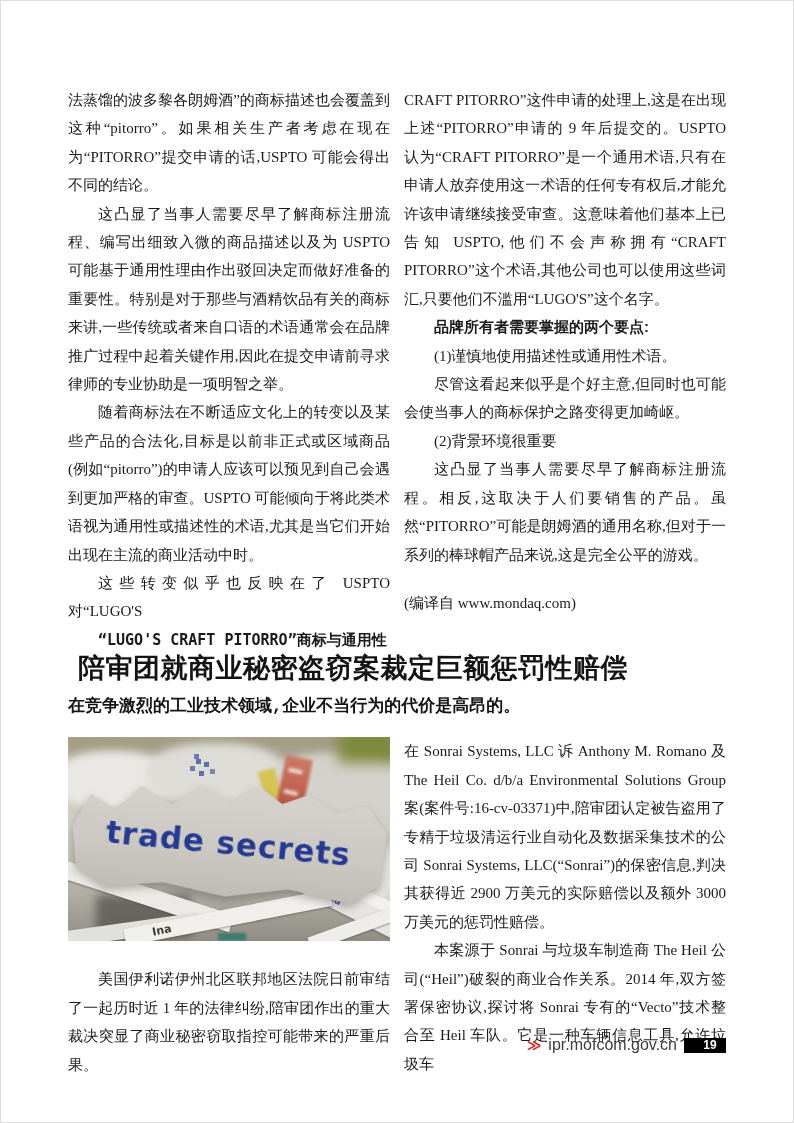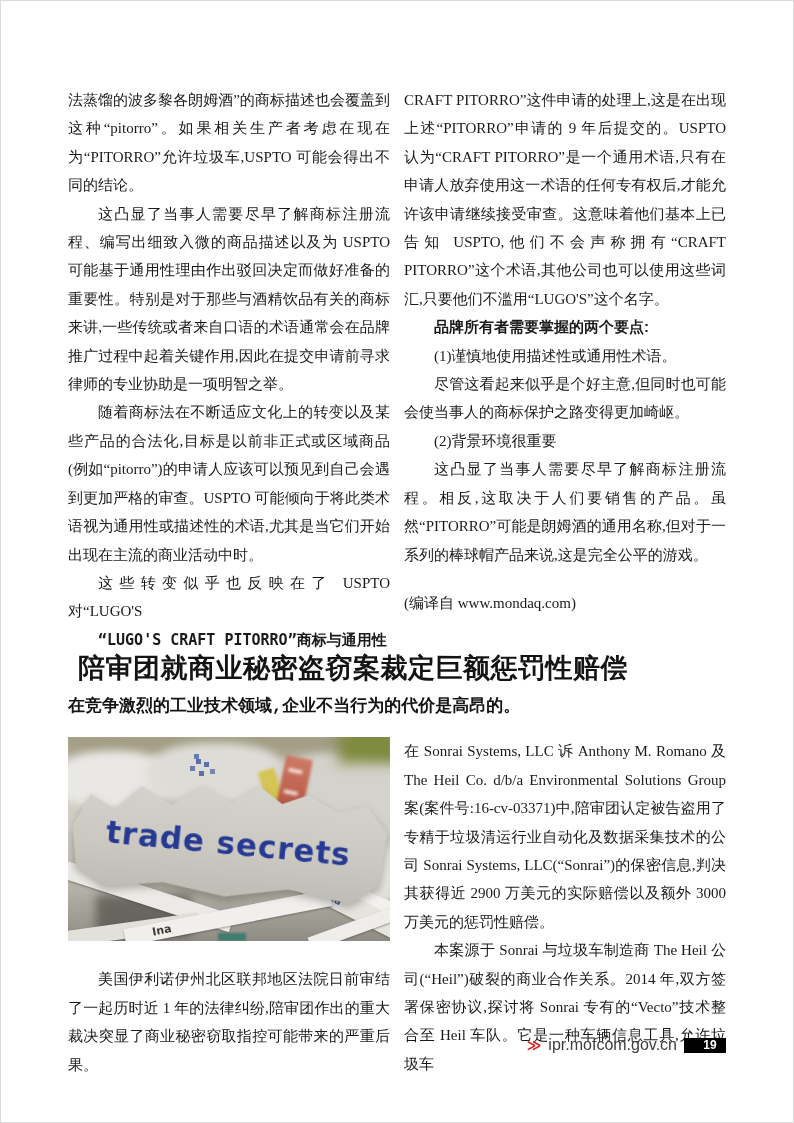--- a/index.html
+++ b/index.html
@@ -120,21 +120,21 @@
   }
 </style>
 </head>
 <body>
 
 <div class="page">
   <div class="content">
 
     <div class="article-1 cols body-text">
       <div class="col">
-        <p>法蒸馏的波多黎各朗姆酒”的商标描述也会覆盖到这种“pitorro”。如果相关生产者考虑在现在为“PITORRO”允许垃圾车,USPTO 可能会得出不同的结论。</p>
+        <p>法蒸馏的波多黎各朗姆酒”的商标描述也会覆盖到这种“pitorro”。如果相关生产者考虑在现在为“PITORRO”提交申请的话,USPTO 可能会得出不同的结论。</p>
         <p class="indent">这凸显了当事人需要尽早了解商标注册流程、编写出细致入微的商品描述以及为 USPTO 可能基于通用性理由作出驳回决定而做好准备的重要性。特别是对于那些与酒精饮品有关的商标来讲,一些传统或者来自口语的术语通常会在品牌推广过程中起着关键作用,因此在提交申请前寻求律师的专业协助是一项明智之举。</p>
         <p class="indent">随着商标法在不断适应文化上的转变以及某些产品的合法化,目标是以前非正式或区域商品(例如“pitorro”)的申请人应该可以预见到自己会遇到更加严格的审查。USPTO 可能倾向于将此类术语视为通用性或描述性的术语,尤其是当它们开始出现在主流的商业活动中时。</p>
         <p class="indent">这些转变似乎也反映在了 USPTO 对“LUGO'S</p>
         <p class="indent subhead-mono">“LUGO'S CRAFT PITORRO”商标与通用性</p>
       </div>
       <div class="col">
         <p>CRAFT PITORRO”这件申请的处理上,这是在出现上述“PITORRO”申请的 9 年后提交的。USPTO 认为“CRAFT PITORRO”是一个通用术语,只有在申请人放弃使用这一术语的任何专有权后,才能允许该申请继续接受审查。这意味着他们基本上已告知 USPTO,他们不会声称拥有“CRAFT PITORRO”这个术语,其他公司也可以使用这些词汇,只要他们不滥用“LUGO'S”这个名字。</p>
         <p class="indent bold">品牌所有者需要掌握的两个要点:</p>
         <p class="indent">(1)谨慎地使用描述性或通用性术语。</p>
         <p class="indent">尽管这看起来似乎是个好主意,但同时也可能会使当事人的商标保护之路变得更加崎岖。</p>

